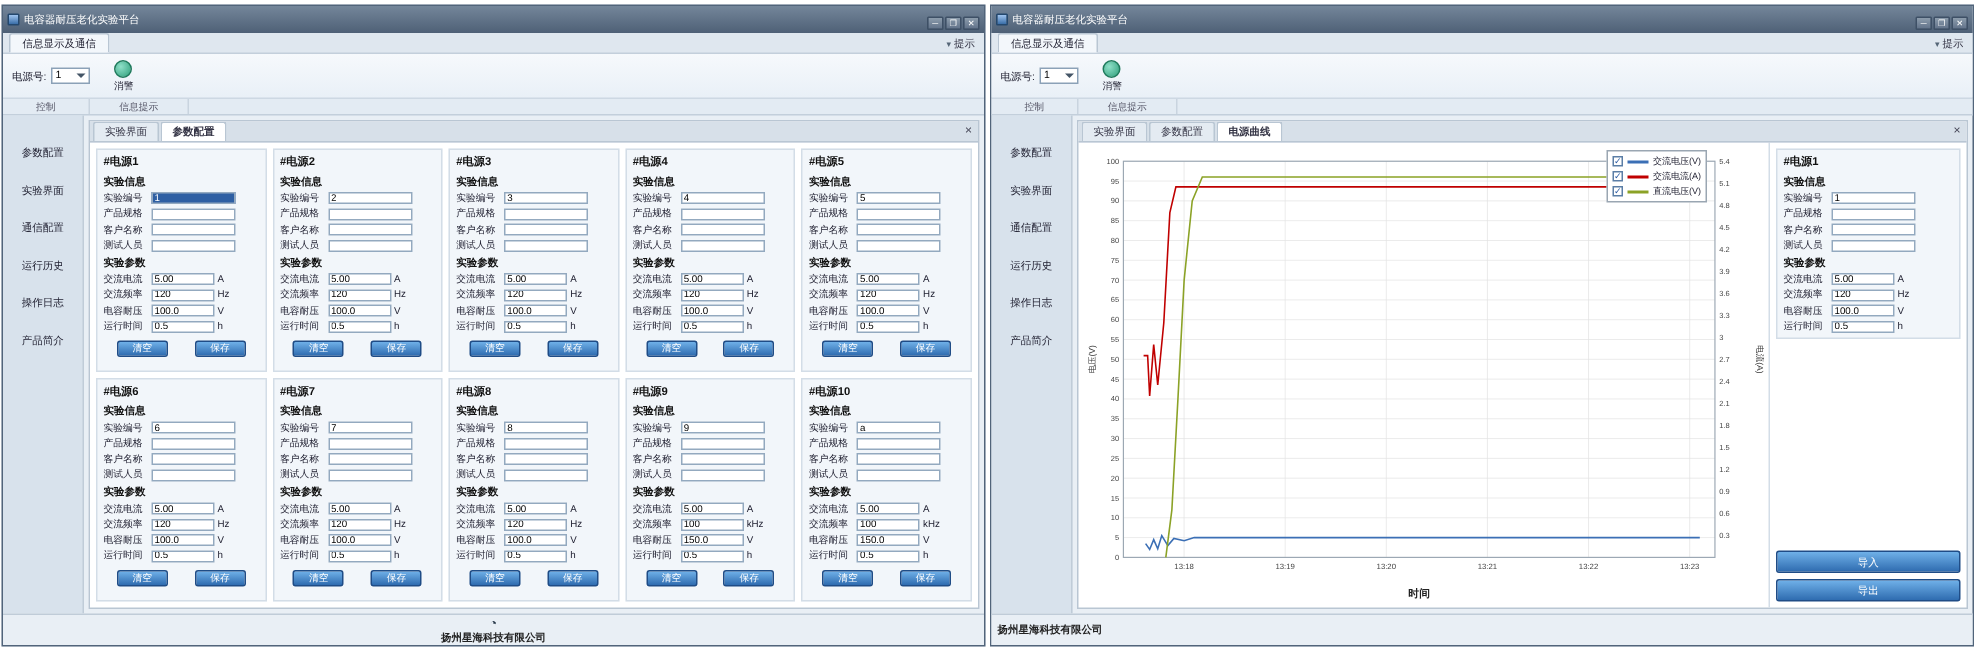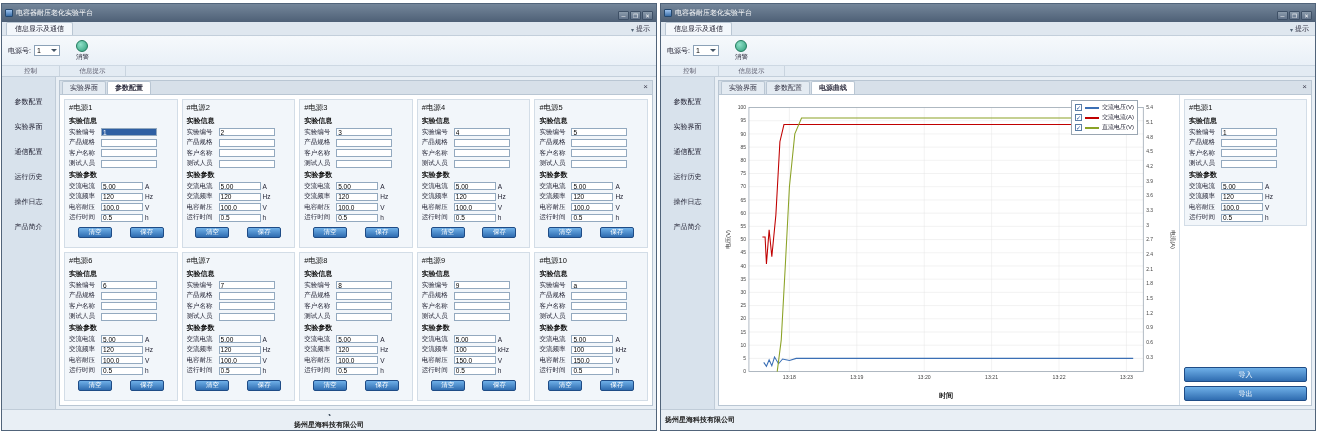--- a/index.html
+++ b/index.html
@@ -31,21 +31,21 @@
   .sidebar{width:54px;background:#d8e2ec;border-right:1px solid #c0ccd8;padding-top:12px;display:flex;flex-direction:column}
   .side-item{height:25px;display:flex;align-items:center;justify-content:center;font-size:7px;color:#223}
   .main{flex:1;padding:3px;min-width:0;display:flex}
   .card{flex:1;background:#fff;border:1px solid #b9c6d3;display:flex;flex-direction:column;min-width:0}
   .tabstrip{flex:0 0 13px;background:#d7e0e9;display:flex;align-items:flex-end;padding:0 2px;border-bottom:1px solid #b9c6d3;position:relative}
   .tab{font-size:7px;padding:1px 7px;margin-right:1px;background:#e4ebf2;border:1px solid #b9c6d3;border-bottom:none;color:#334;border-radius:2px 2px 0 0}
   .tab.active{background:#fff;font-weight:bold}
   .closex{position:absolute;right:4px;top:1px;font-size:8px;color:#445;line-height:9px}
   .grid{flex:1;display:grid;grid-template-columns:repeat(5,1fr);grid-template-rows:1fr 1fr;gap:4px;padding:4px;min-height:0}
   .panel{background:#f2f6fa;border:1px solid #d3dde7;padding:3px 4px;display:flex;flex-direction:column;min-width:0}
-  .ptitle{font-size:7.5px;font-weight:normal;color:#111;margin-bottom:1px}
+  .ptitle{font-size:7.5px;font-weight:bold;color:#111;margin-bottom:1px}
   .sec{font-size:7px;font-weight:bold;color:#111;margin-top:2px}
   .frow{display:flex;align-items:center;gap:2px;margin-top:1.5px}
   .lbl{font-size:6.5px;color:#223;flex:0 0 30px;white-space:nowrap;overflow:hidden}
   .inp{height:8px;border:1px solid #93a9bf;background:#fff;font-size:6.5px;padding:0 1px;width:56px;font-family:inherit}
   .inp.sel{background:#2e5fa3;color:#fff}
   .pinp{width:42px}
   .unit{font-size:6.5px;color:#223}
   .btnrow{display:flex;justify-content:space-around;margin-top:5px}
   .btn{width:34px;height:11px;font-size:6.5px;color:#fff;background:linear-gradient(#6fb0e8,#2f6cb0);border:1px solid #1f4c86;border-radius:2px;padding:0;font-family:inherit}
   .footer{flex:0 0 21px;background:#e9eff5;border-top:1px solid #c0ccd8;display:flex;flex-direction:column;align-items:center;justify-content:center;gap:0}

